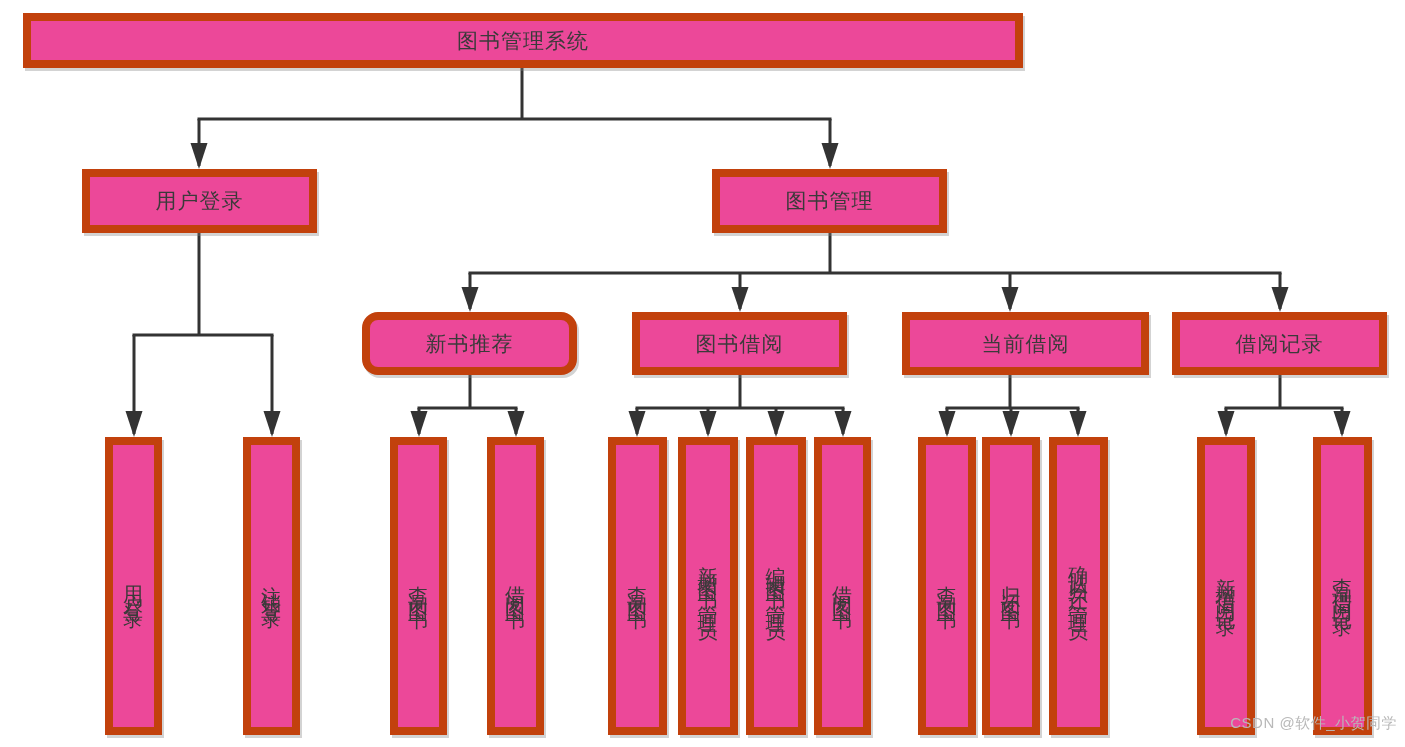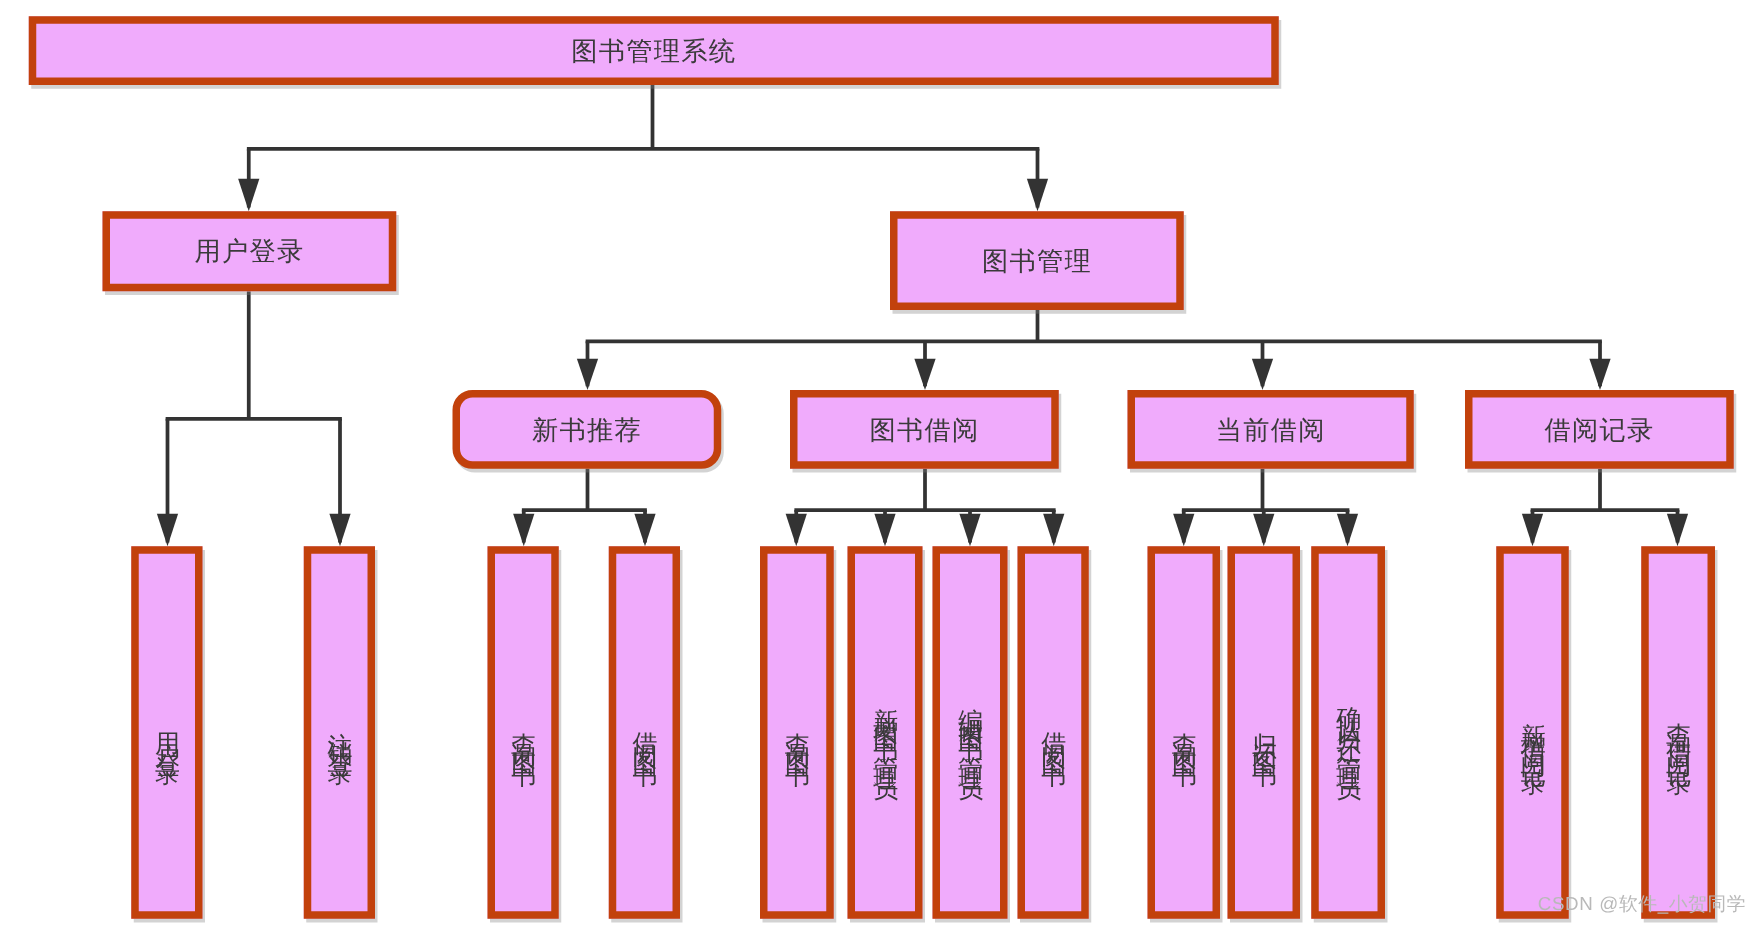--- a/index.html
+++ b/index.html
@@ -18,22 +18,22 @@
   svg.connectors {
     position: absolute;
     left: 0;
     top: 0;
     width: 1405px;
     height: 747px;
   }
   .box {
     position: absolute;
     box-sizing: border-box;
-    background: #f0abfc;
-    border: 6px solid #c2410c;
+    background: #ec4899;
+    border: 8px solid #c2410c;
     box-shadow: 2px 3px 0 rgba(130,130,130,0.35);
     display: flex;
     align-items: center;
     justify-content: center;
     color: #3a3a3a;
     font-size: 21px;
     letter-spacing: 1px;
     white-space: nowrap;
   }
   .box.vert {
@@ -130,25 +130,25 @@
       <line x1="1226" y1="408" x2="1226" y2="434"></line>
       <polygon points="1226,437 1217.5,411 1234.5,411" stroke="none"></polygon>
       <line x1="1342" y1="408" x2="1342" y2="434"></line>
       <polygon points="1342,437 1333.5,411 1350.5,411" stroke="none"></polygon>
     </g>
   </svg>
 
   <div class="box" style="left:23px; top:13px; width:1000px; height:55px;">图书管理系统</div>
 
   <div class="box" style="left:82px; top:169px; width:235px; height:64px;">用户登录</div>
-  <div class="box" style="left:712px; top:169px; width:235px; height:79px;">图书管理</div>
+  <div class="box" style="left:712px; top:169px; width:235px; height:64px;">图书管理</div>
 
   <div class="box" style="left:362px; top:312px; width:215px; height:63px;border-radius:16px;">新书推荐</div>
   <div class="box" style="left:632px; top:312px; width:215px; height:63px;font-family:Liberation Mono, monospace;">图书借阅</div>
-  <div class="box" style="left:902px; top:312px; width:229px; height:63px;font-family:Liberation Serif, serif;">当前借阅</div>
+  <div class="box" style="left:902px; top:312px; width:247px; height:63px;font-family:Liberation Serif, serif;">当前借阅</div>
   <div class="box" style="left:1172px; top:312px; width:215px; height:63px;">借阅记录</div>
 
   <div class="box vert" style="left:105px; top:437px; width:57px; height:298px;">用户登录</div>
   <div class="box vert" style="left:243px; top:437px; width:57px; height:298px;">注销登录</div>
 
   <div class="box vert" style="left:390px; top:437px; width:57px; height:298px;">查询图书</div>
   <div class="box vert" style="left:487px; top:437px; width:57px; height:298px;">借阅图书</div>
 
   <div class="box vert" style="left:608px; top:437px; width:59px; height:298px;">查询图书</div>
   <div class="box vert" style="left:678px; top:437px; width:60px; height:298px;">新增图书（管理员）</div>

